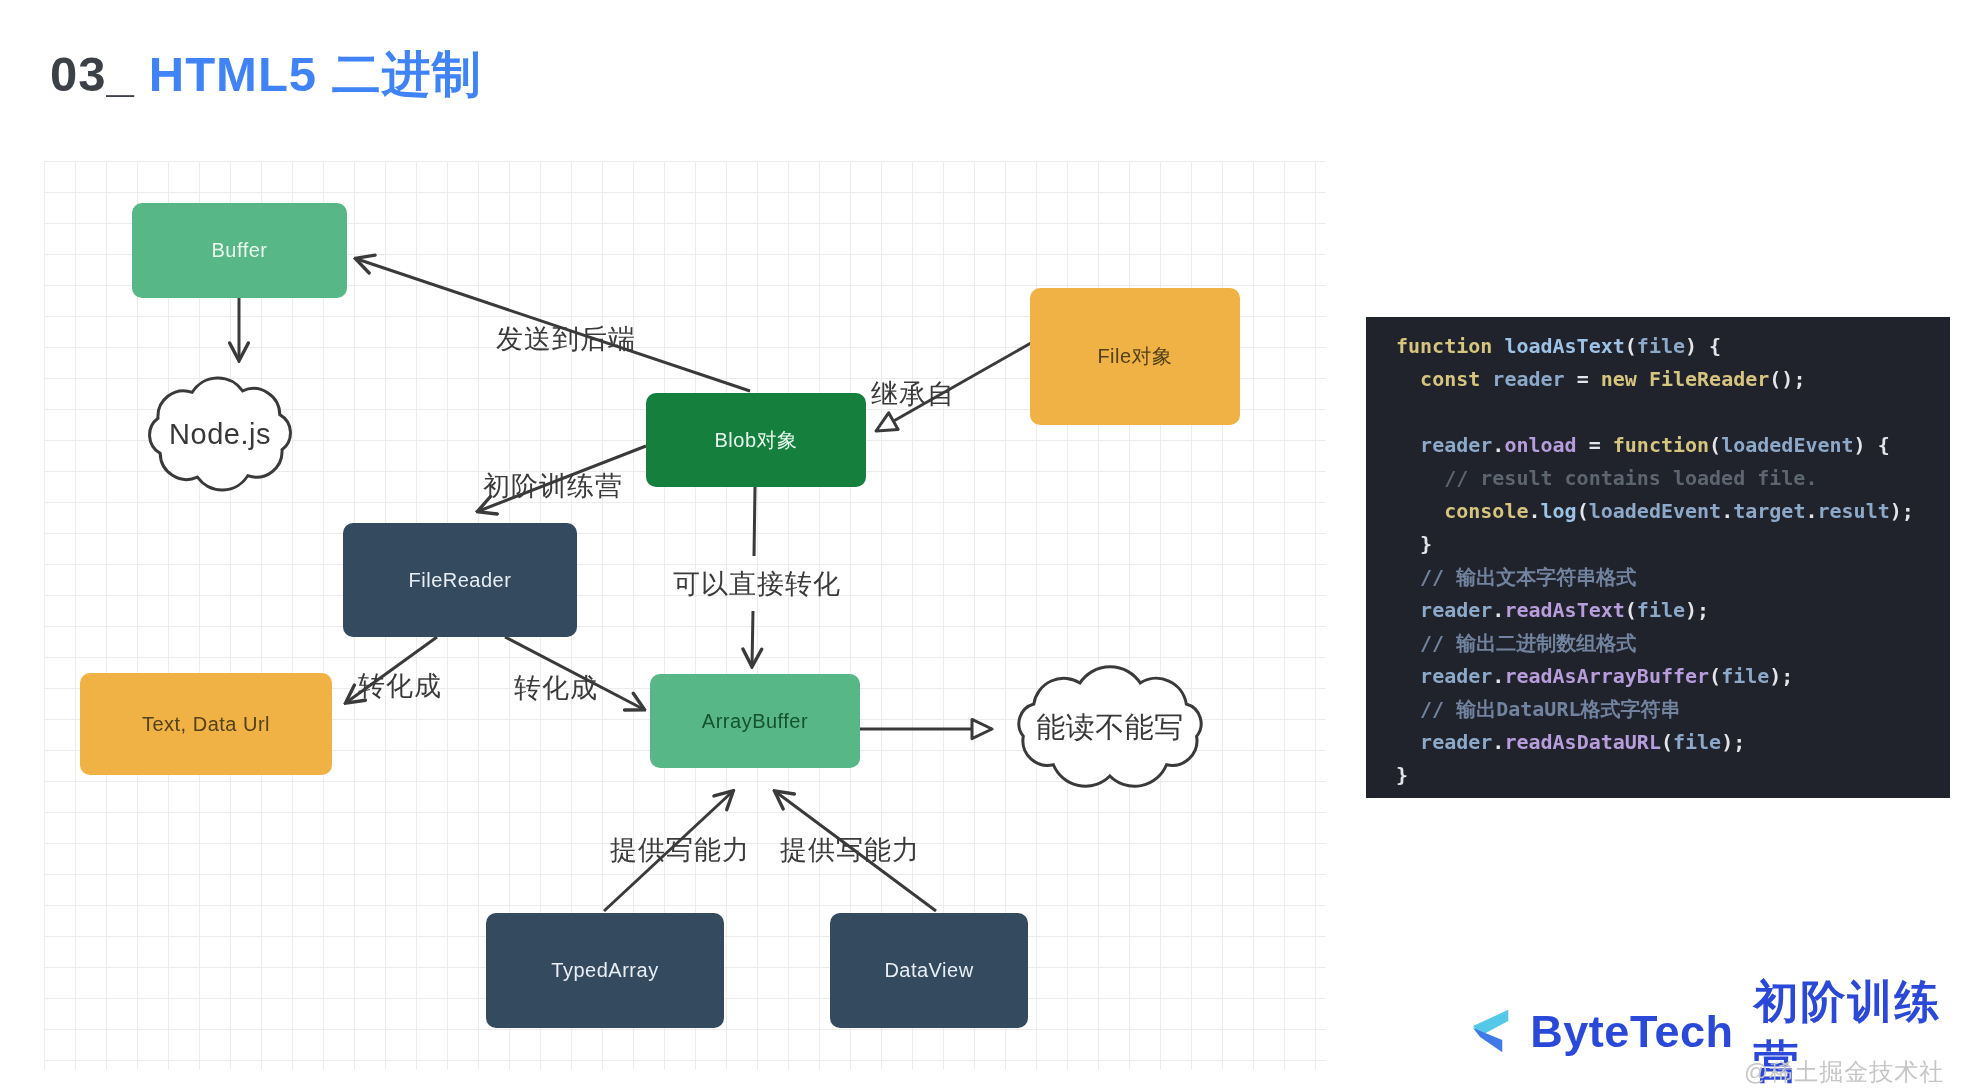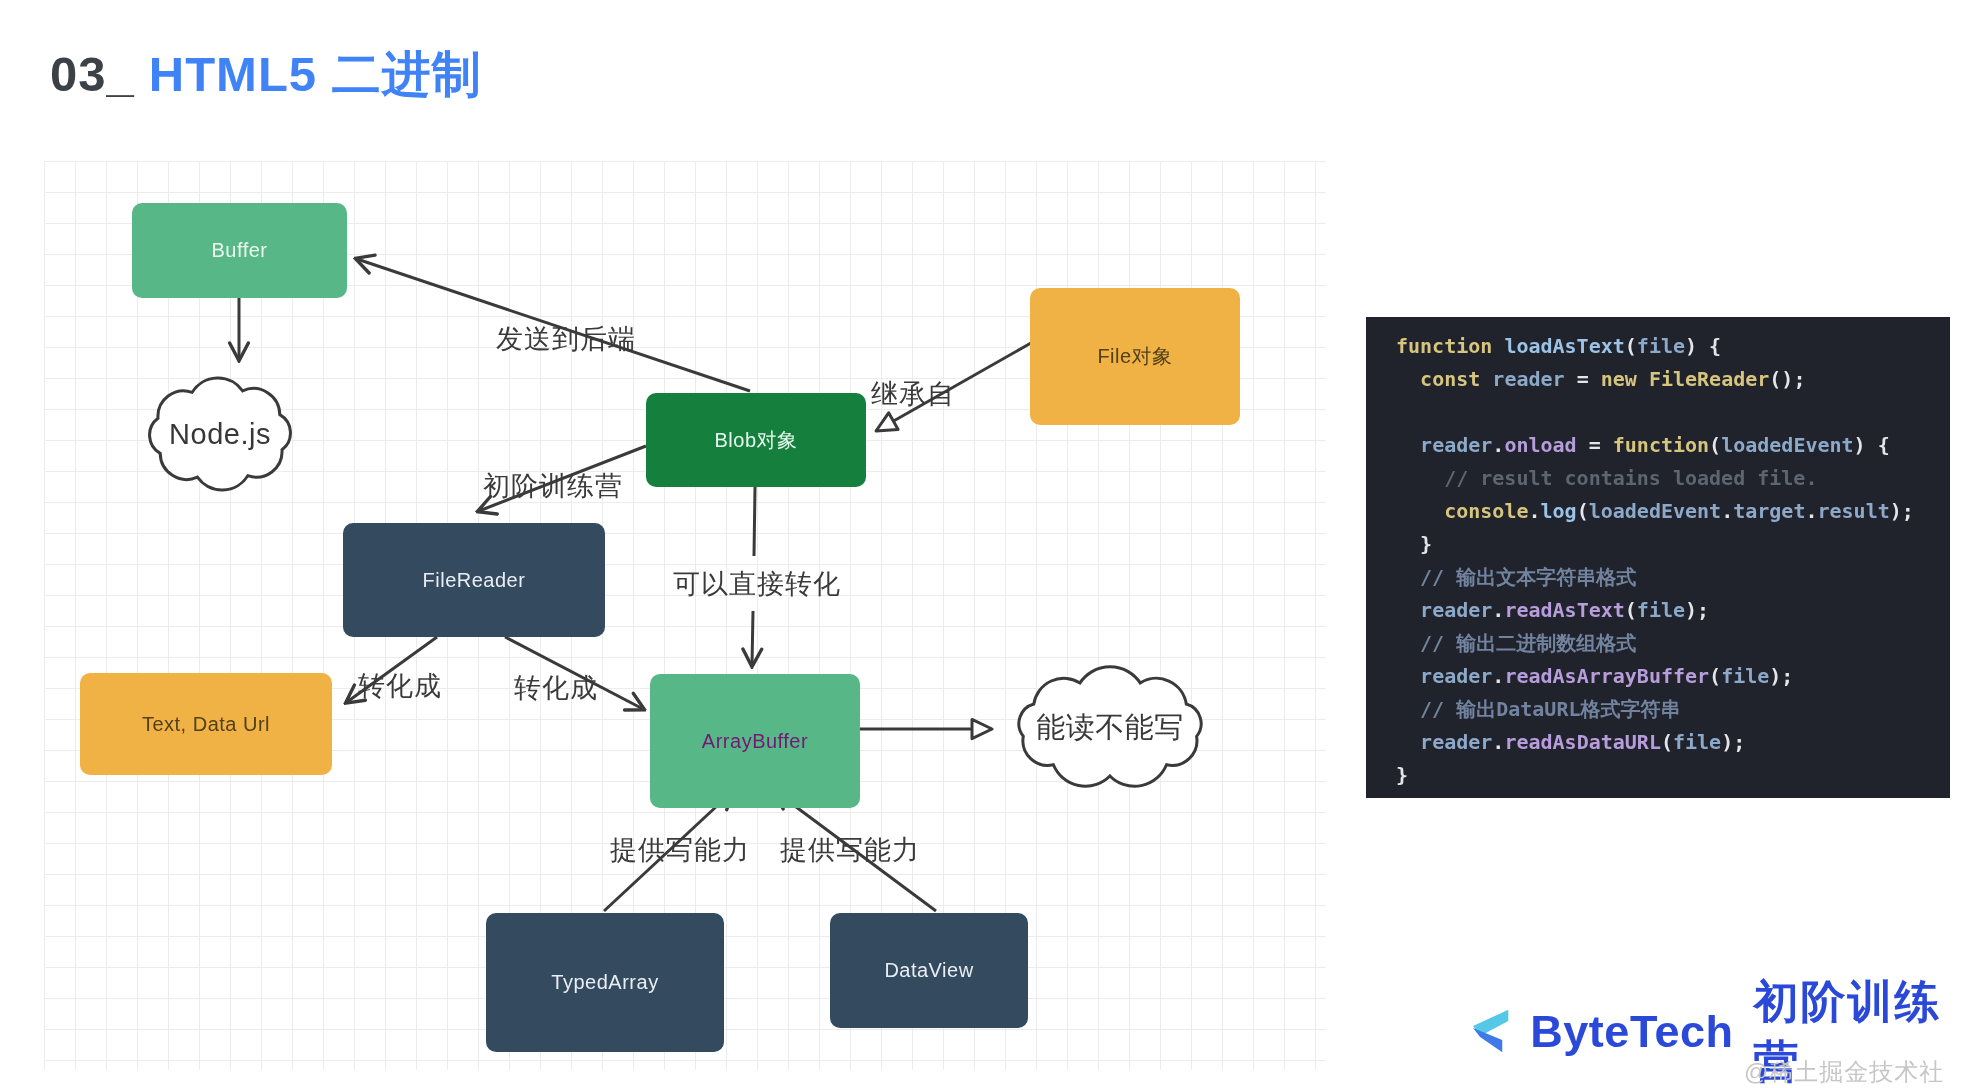--- a/index.html
+++ b/index.html
@@ -91,33 +91,33 @@
       </div>
       <div class="node cloud" style="left: 132px; top: 368px; width: 176px; height: 132px; color: rgb(56, 56, 56);">
         <span>Node.js</span>
       </div>
       <div class="node yellow" style="left: 1030px; top: 288px; width: 210px; height: 137px; background: rgb(240, 178, 68); color: rgb(82, 65, 26);">
         <span>File对象</span>
       </div>
       <div class="node green" style="left: 646px; top: 393px; width: 220px; height: 94px; background: #15803d; color: rgb(234, 250, 240);">
         <span>Blob对象</span>
       </div>
-      <div class="node navy" style="left: 343px; top: 523px; width: 262px; height: 114px; background: rgb(52, 74, 95); color: rgb(233, 238, 244);">
+      <div class="node navy" style="left: 343px; top: 523px; width: 234px; height: 114px; background: rgb(52, 74, 95); color: rgb(233, 238, 244);">
         <span>FileReader</span>
       </div>
       <div class="node yellow" style="left: 80px; top: 673px; width: 252px; height: 102px; background: rgb(240, 178, 68); color: rgb(82, 65, 26);">
         <span>Text, Data Url</span>
       </div>
-      <div class="node green" style="left: 650px; top: 674px; width: 210px; height: 134px; background: rgb(88, 183, 135); color: #701a75;">
+      <div class="node green" style="left: 650px; top: 674px; width: 210px; height: 94px; background: rgb(88, 183, 135); color: #14532d;">
         <span>ArrayBuffer</span>
       </div>
       <div class="node cloud" style="left: 998px; top: 660px; width: 224px; height: 136px; color: rgb(56, 56, 56);">
         <span>能读不能写</span>
       </div>
-      <div class="node navy" style="left: 486px; top: 913px; width: 238px; height: 139px; background: rgb(52, 74, 95); color: rgb(233, 238, 244);">
+      <div class="node navy" style="left: 486px; top: 913px; width: 238px; height: 115px; background: rgb(52, 74, 95); color: rgb(233, 238, 244);">
         <span>TypedArray</span>
       </div>
       <div class="node navy" style="left: 830px; top: 913px; width: 198px; height: 115px; background: rgb(52, 74, 95); color: rgb(233, 238, 244);">
         <span>DataView</span>
       </div>
     </div>
   <div id="label-layer">
       <div class="edge-label" style="left: 566px; top: 339px;">发送到后端</div>
       <div class="edge-label" style="left: 913px; top: 394px;">继承自</div>
       <div class="edge-label" style="left: 757px; top: 584px;">可以直接转化</div>

